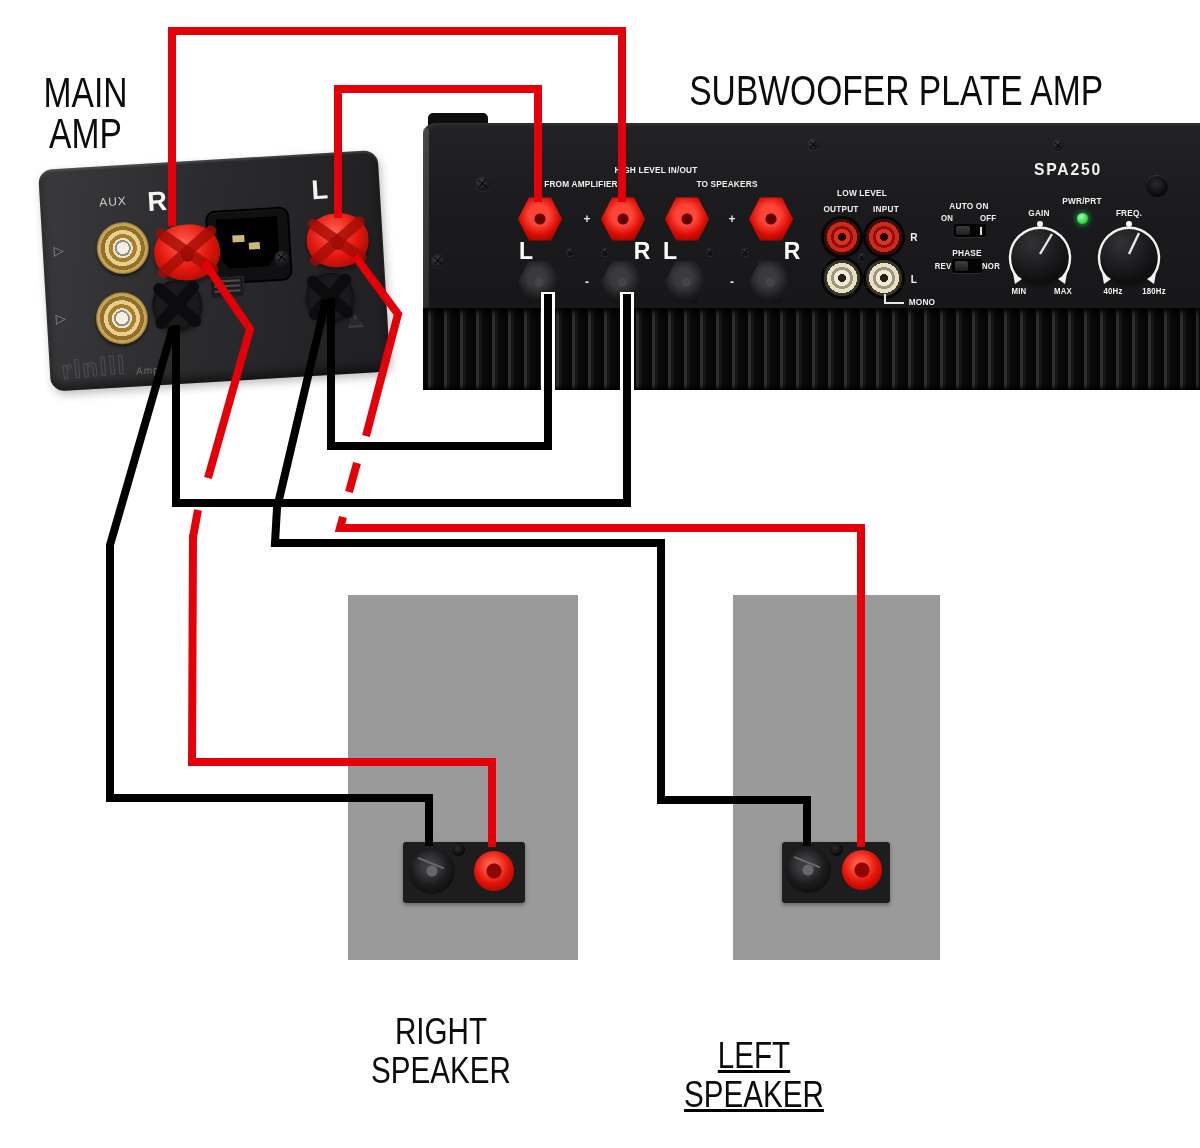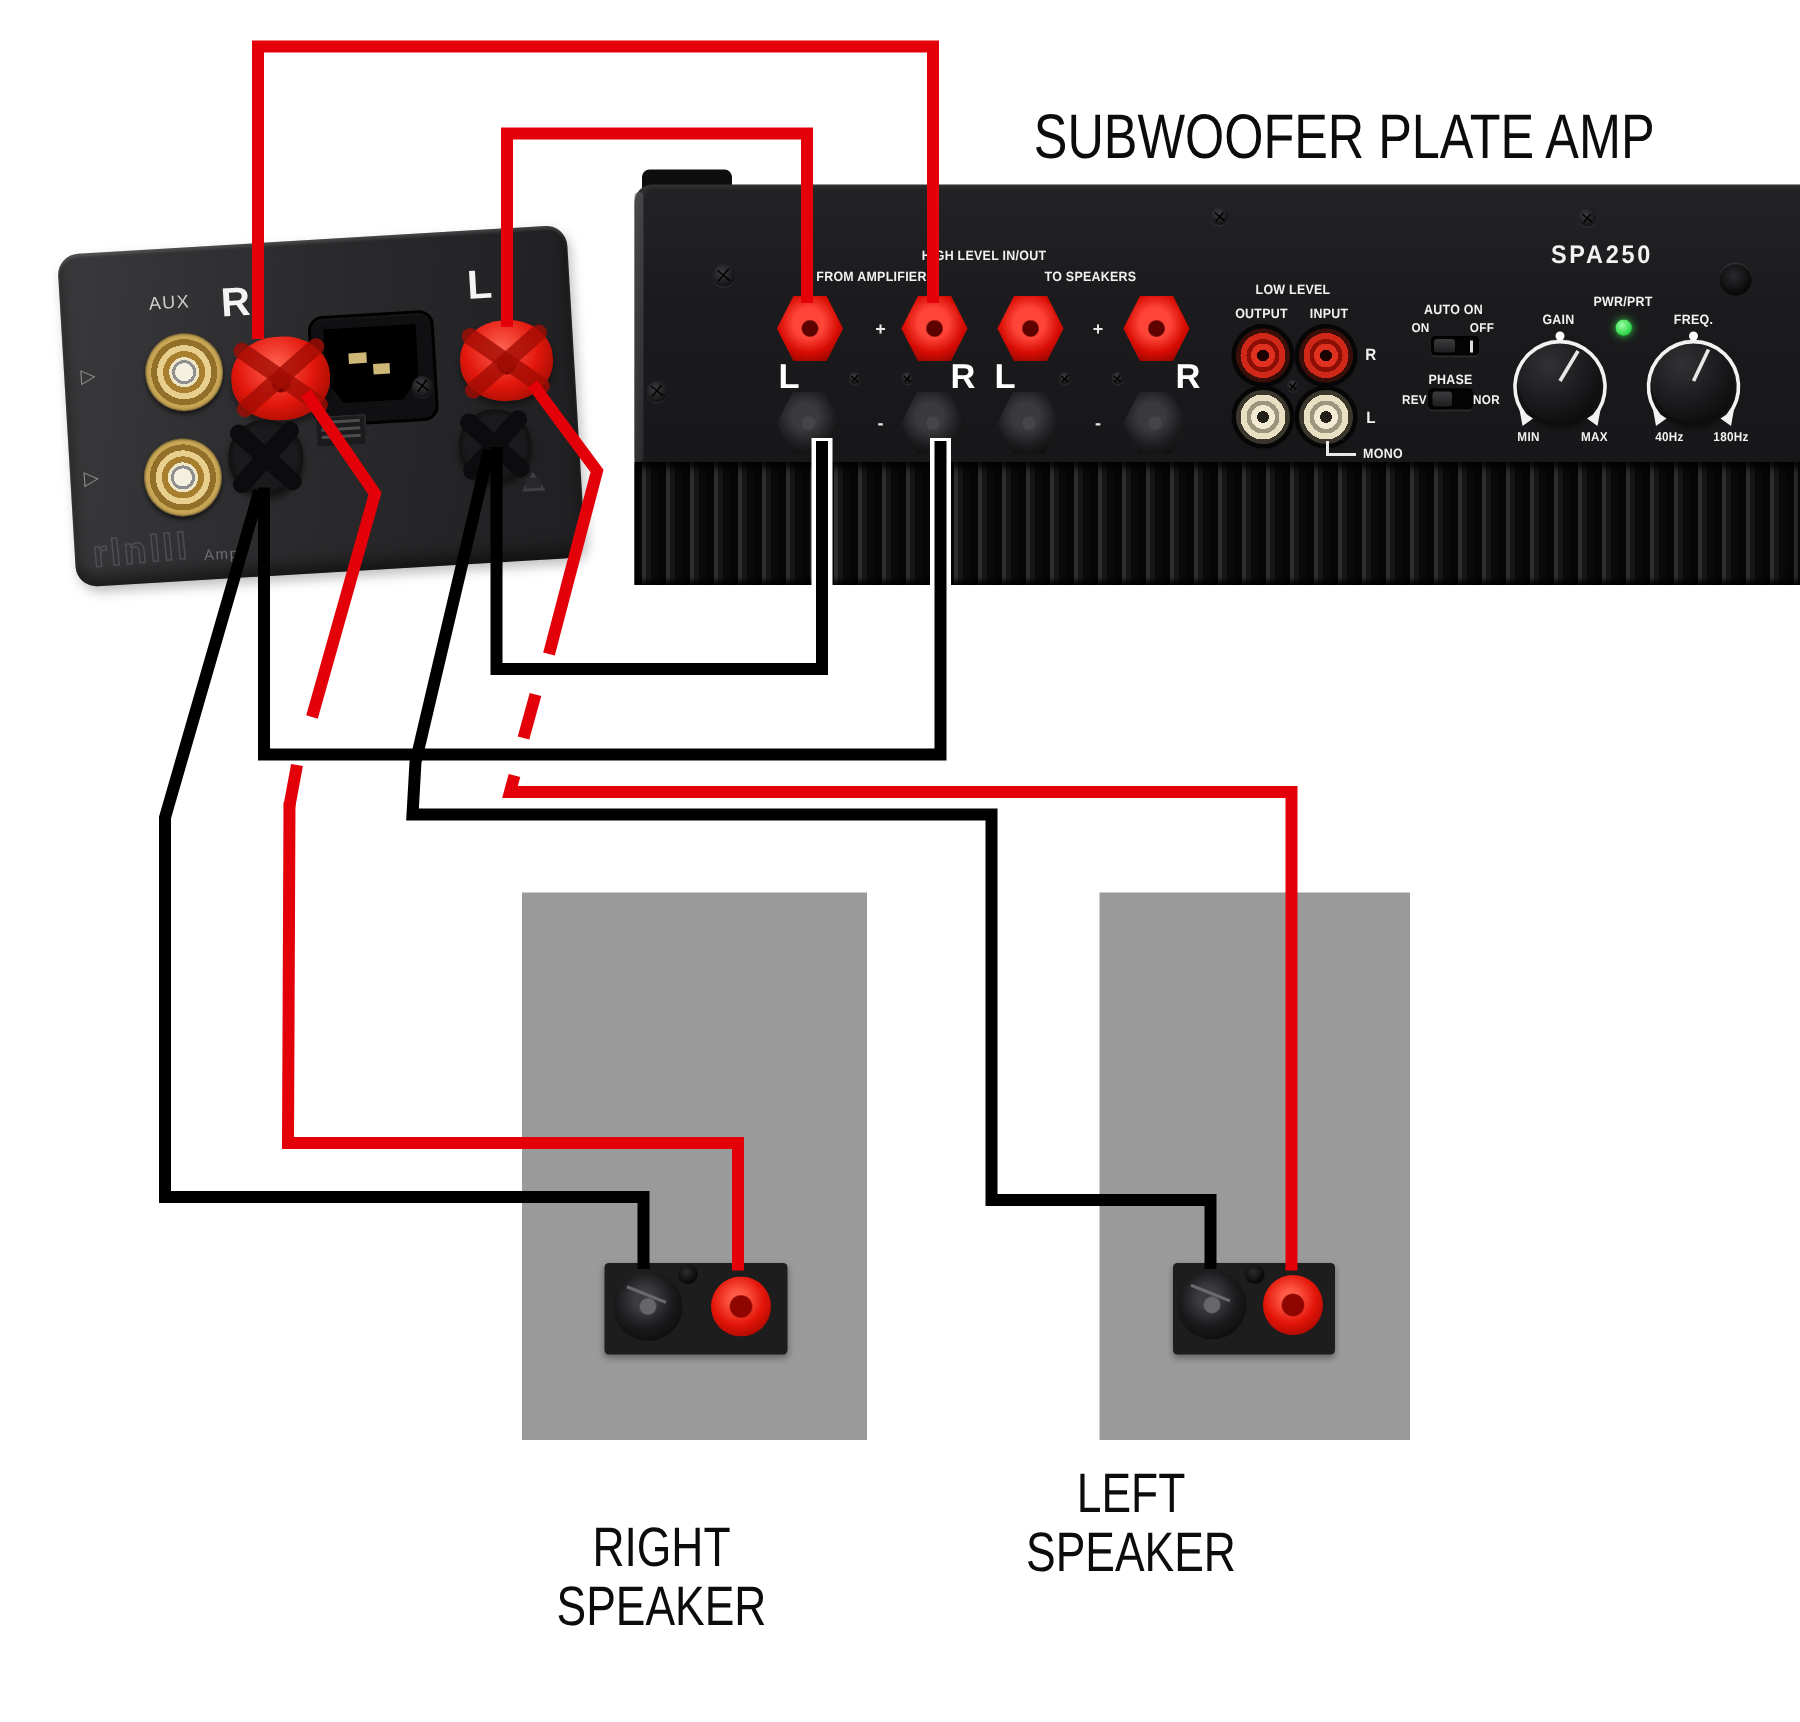--- a/index.html
+++ b/index.html
@@ -90,20 +90,23 @@
   .dot{border-radius:50%;background:radial-gradient(circle at 42% 38%,#2c2c2e,#050505 75%);}
   
   #wires{position:absolute;left:0;top:0;z-index:60;pointer-events:none;}
   .monoLine{border-left:2px solid #e8e8e8;border-bottom:2px solid #e8e8e8;}
 </style>
 </head>
 <body>
 
 <div id="stage">
 
+  <div class="abs" style="left:18px;top:72px;width:135px;">
+    <div class="big-title"><span>MAIN</span><br><span>AMP</span></div>
+  </div>
   <div class="abs" style="left:640px;top:70px;width:492px;">
     <div class="big-title">SUBWOOFER PLATE AMP</div>
   </div>
 
   <div id="mainAmp" class="abs">
     <div class="abs etch ctr" style="left:73px;top:36px;font-size:12px;letter-spacing:1px;">AUX</div>
     <div class="abs etch" style="left:11px;top:74px;font-size:13px;opacity:.55;">▷</div>
     <div class="abs etch" style="left:9px;top:142px;font-size:13px;opacity:.55;">▷</div>
     <div class="abs gold-rca" style="left:54px;top:57px;"></div>
     <div class="abs gold-rca" style="left:49px;top:127px;"></div>
@@ -239,21 +242,21 @@
   <div class="abs spkbox" style="left:733px;top:595px;width:207px;height:365px;"></div>
   <div class="abs plate" style="left:782px;top:842px;width:108px;height:61px;">
     <div class="abs dot" style="left:48px;top:1px;width:13px;height:13px;"></div>
     <div class="abs tpost-blk" style="left:3px;top:5px;width:46px;height:46px;"></div>
     <div class="abs tpost-red" style="left:60px;top:8px;width:40px;height:40px;"></div>
   </div>
 
   <div class="abs" style="left:341px;top:1012px;width:200px;">
     <div class="spk-title"><span>RIGHT</span><br><span>SPEAKER</span></div>
   </div>
-  <div class="abs" style="left:654px;top:976px;width:200px;">
+  <div class="abs" style="left:654px;top:1036px;width:200px;text-decoration:underline;">
     <div class="spk-title"><span>LEFT</span><br><span>SPEAKER</span></div>
   </div>
 
   <svg id="wires" width="1200" height="1148" viewBox="0 0 1200 1148">
 
     <path d="M548,292 L548,393" stroke="#ffffff" stroke-width="14" fill="none"></path>
     <path d="M627,292 L627,393" stroke="#ffffff" stroke-width="14" fill="none"></path>
 
     <path d="M173,327 L110,545 L110,798 L429,798 L429,846" stroke="#000" stroke-width="8" fill="none"></path>
     <path d="M176,325 L176,503 L627,503 L627,294" stroke="#000" stroke-width="8" fill="none"></path>

